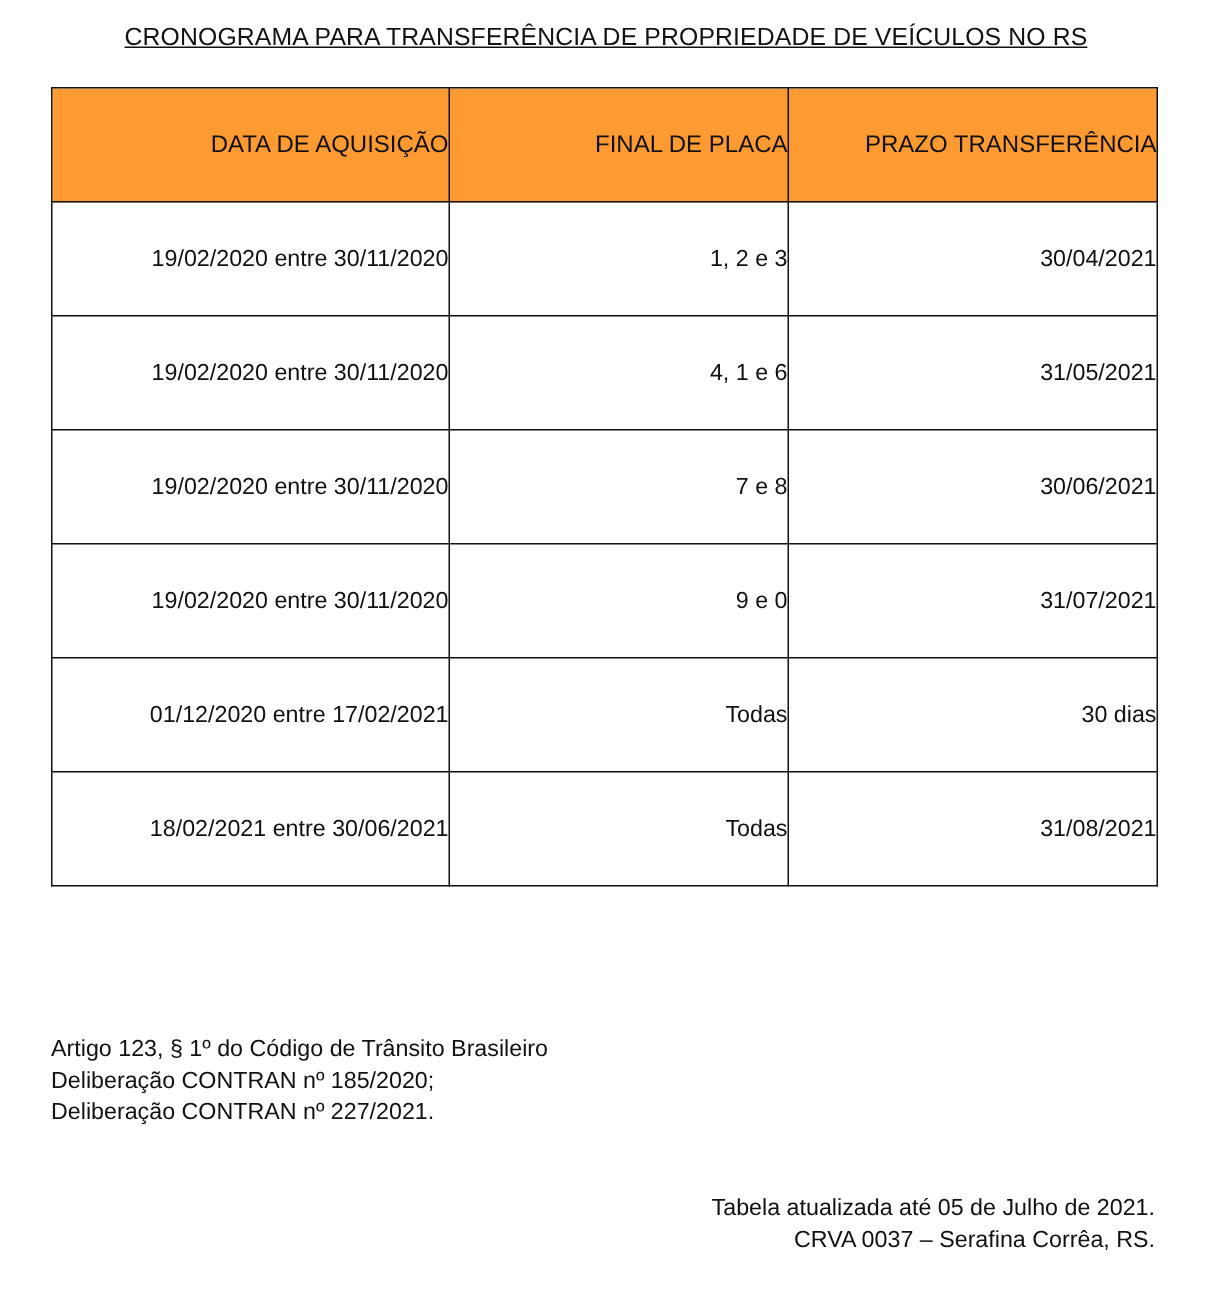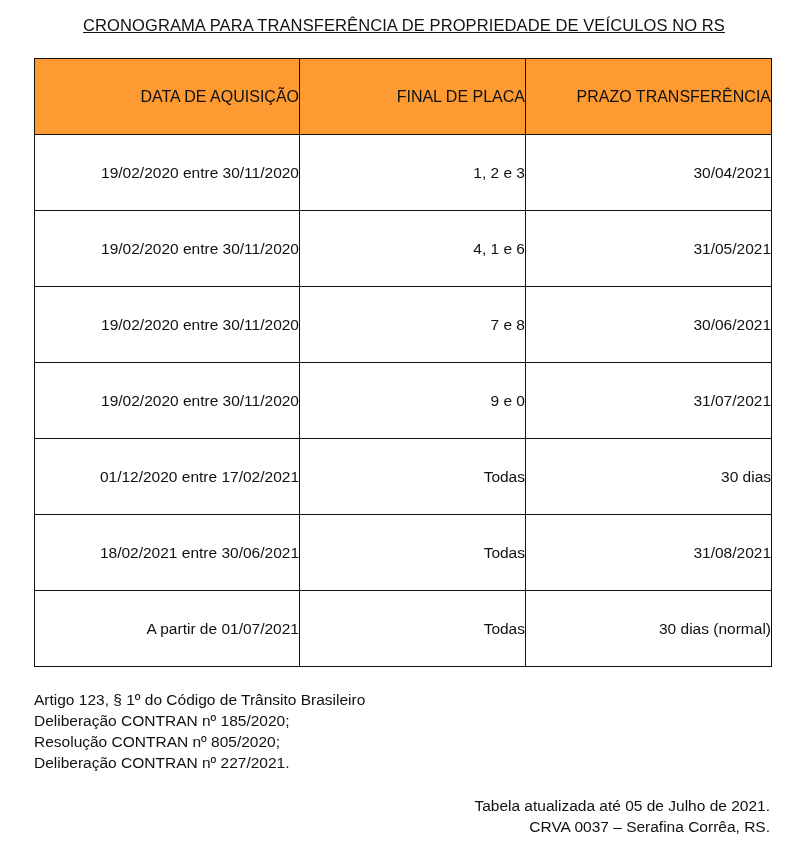--- a/index.html
+++ b/index.html
@@ -56,31 +56,25 @@
     <tr>
       <td>01/12/2020 entre 17/02/2021</td>
       <td>Todas</td>
       <td>30 dias</td>
     </tr>
     <tr>
       <td>18/02/2021 entre 30/06/2021</td>
       <td>Todas</td>
       <td>31/08/2021</td>
     </tr>
-    <tr>
-      <td>A partir de 01/07/2021</td>
-      <td>Todas</td>
-      <td>30 dias (normal)</td>
-    </tr>
   </tbody>
 </table>
 
 <div class="refs">
   <div>Artigo 123, § 1º do Código de Trânsito Brasileiro</div>
   <div>Deliberação CONTRAN nº 185/2020;</div>
-  <div>Resolução CONTRAN nº 805/2020;</div>
   <div>Deliberação CONTRAN nº 227/2021.</div>
 </div>
 
 <div class="footer">
   <div>Tabela atualizada até 05 de Julho de 2021.</div>
   <div>CRVA 0037 – Serafina Corrêa, RS.</div>
 </div>
 
 </body></html>

